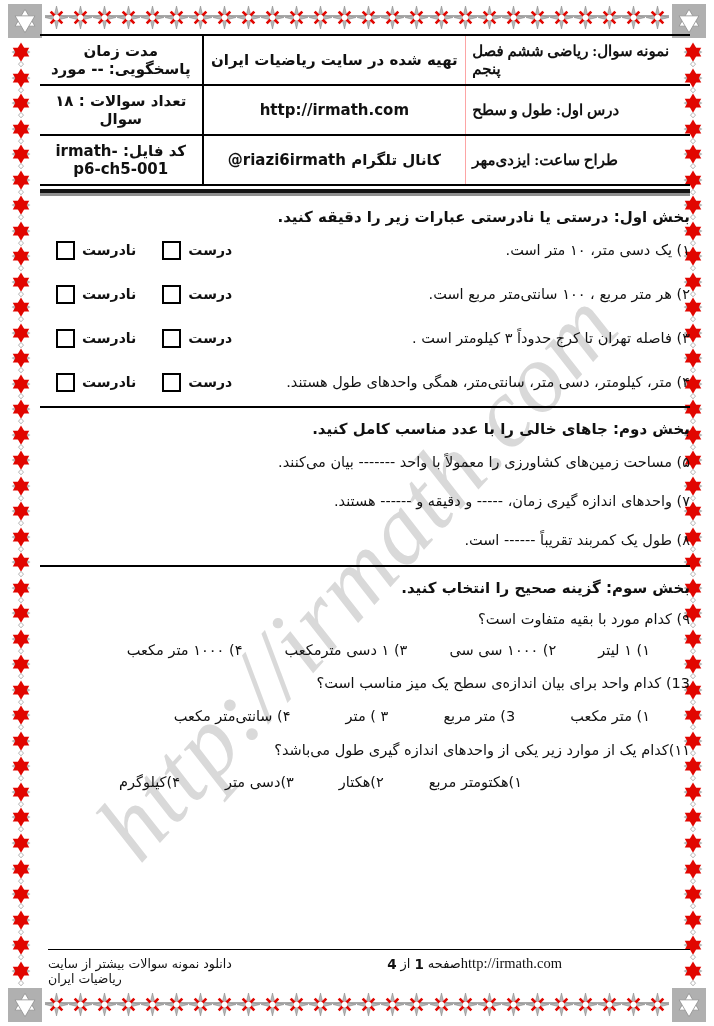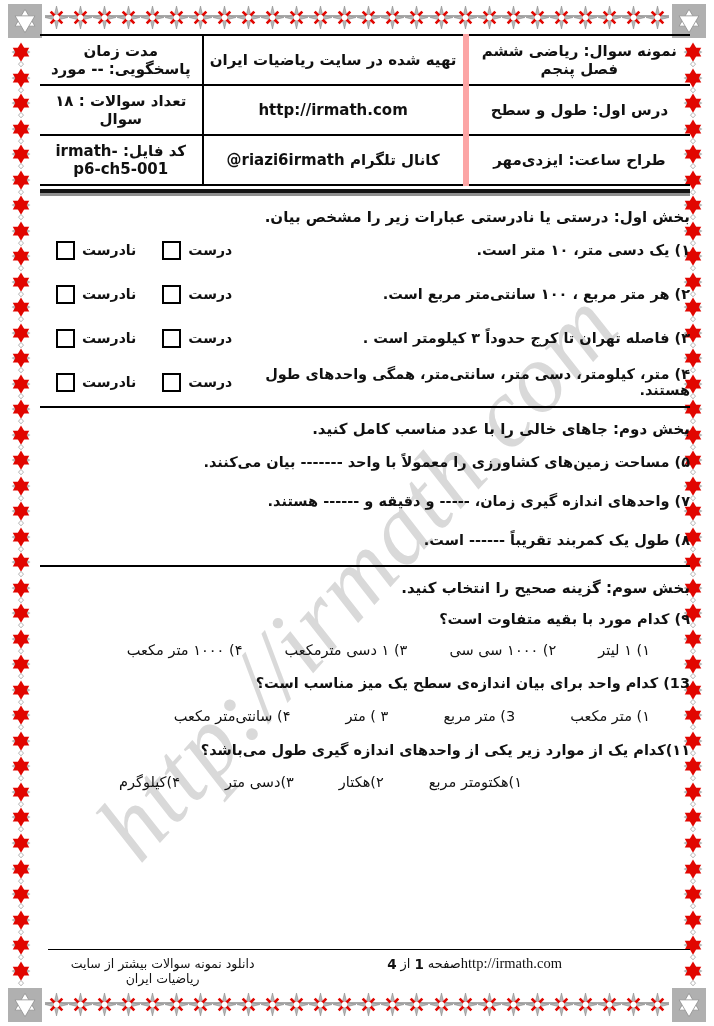--- a/index.html
+++ b/index.html
@@ -27,49 +27,49 @@
   .watermark{position:absolute;left:50%;top:56%;z-index:0;pointer-events:none;
     transform:translate(-50%,-50%) rotate(-48deg);
     font-family:"Liberation Serif","DejaVu Serif",serif;font-style:italic;
     font-size:98px;letter-spacing:2px;color:#d9d9d9;white-space:nowrap;}
   
   .content{position:absolute;left:40px;top:30px;width:650px;height:960px;z-index:1;}
   table.hdr{width:100%;border-collapse:collapse;margin-top:4px;
             border-top:2px solid #000;border-bottom:2px solid #000;}
   table.hdr td{height:48px;font-weight:bold;font-size:15px;padding:0 6px;vertical-align:middle;}
   table.hdr tr:not(:last-child) td{border-bottom:2px solid #000;}
-  td.c1{width:34.5%;text-align:center;border-left:6px solid #fca5a5;}
+  td.c1{width:34.5%;text-align:left;border-left:1px solid #fca5a5;font-family:Liberation Serif, serif;}
   td.c2{width:40.5%;text-align:center;border-left:2px solid #000;}
   td.c3{width:25%;text-align:center;font-size:14px;}
   .thickbar{height:7px;margin-top:3px;
     background:linear-gradient(to bottom,#141414 0 55%,#8f8f8f 55% 100%);}
   .rtl{direction:rtl;unicode-bidi:plaintext;}
   .s-title{font-size:15px;font-weight:bold;text-align:right;margin-top:12px;}
-  .qtext{font-size:14.5px;font-weight:bold;}
+  .qtext{font-size:14.5px;font-weight:normal;}
   .tfrow{display:flex;align-items:center;height:44px;padding-left:16px;direction:rtl;}
   .tfrow .qtext{flex:1;text-align:right;}
   .tfgroup{display:flex;align-items:center;gap:7px;margin-right:26px;direction:rtl;}
   .tfgroup .lbl{font-size:14px;font-weight:bold;}
   .cbox{width:15px;height:15px;border:2.2px solid #000;background:#fff;display:inline-block;}
   .fillrow{height:39px;display:flex;align-items:center;direction:rtl;}
   .sep{border-top:2px solid #000;}
   .sep.s1{margin-top:2px;}
   .sep.s2{margin-top:6px;}
   .mcq-q{margin-top:14px;text-align:right;direction:rtl;}
   .opts{display:flex;direction:rtl;align-items:center;}
   .opts span{font-size:14.5px;font-weight:normal;white-space:nowrap;}
   .opts.o9{margin-top:15px;padding-right:40px;gap:42px;}
   .opts.o10{margin-top:17px;padding-right:40px;gap:55px;}
   .opts.o11{margin-top:16px;padding-right:168px;gap:45px;}
   .mcq-q.q10{margin-top:17px;}
   .mcq-q.q11{margin-top:18px;}
   
   .footer{position:absolute;left:8px;right:0;bottom:4px;border-top:1.5px solid #000;
           padding-top:5px;display:flex;align-items:baseline;}
-  .f-right{direction:rtl;font-size:12.5px;flex:1;text-align:center;}
+  .f-right{direction:rtl;font-size:12.5px;flex:1;text-align:left;}
   .f-center{direction:rtl;font-size:13px;display:flex;gap:4px;margin-left:110px;}
   .f-center b{font-size:13.5px;}
   .f-left{font-family:"Liberation Serif","DejaVu Serif",serif;font-size:14.5px;
           flex:1;text-align:left;}
 </style>
 </head>
 <body>
 
 <svg class="defs" xmlns="http://www.w3.org/2000/svg">
   <symbol id="orn" viewBox="0 0 24 24">
@@ -518,21 +518,21 @@
     </tr>
     <tr>
       <td class="c1"><span class="rtl">طراح ساعت: ایزدی‌مهر</span></td>
       <td class="c2"><span class="rtl">کانال تلگرام ‎@riazi6irmath</span></td>
       <td class="c3"><span class="rtl">کد فایل: irmath-p6-ch5-001</span></td>
     </tr>
   </tbody>
     </table>
   <div class="thickbar"></div>
 
-  <div class="s-title rtl">بخش اول:  درستی یا نادرستی عبارات زیر را مشخص بیان.</div>
+  <div class="s-title rtl">بخش اول:  درستی یا نادرستی عبارات زیر را دقیقه کنید.</div>
 
   <div class="tfrow" style="margin-top:2px">
     <span class="qtext">۱) یک دسی متر، ۱۰ متر است.</span>
     <span class="tfgroup">
         <span class="lbl">درست</span>
         <span class="cbox"></span>
       </span>
     <span class="tfgroup">
         <span class="lbl">نادرست</span>
         <span class="cbox"></span>

